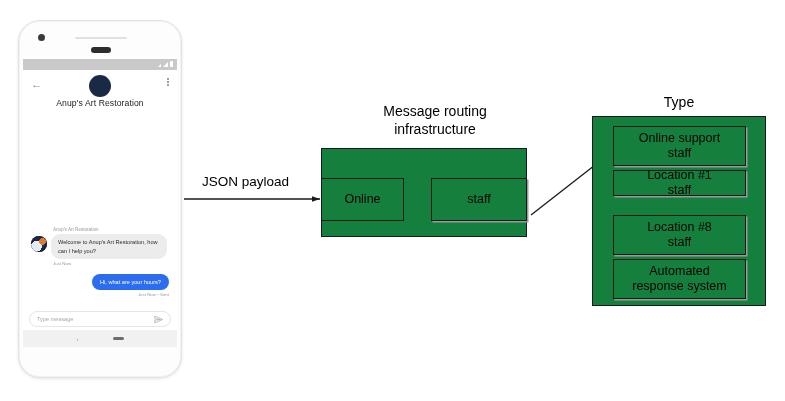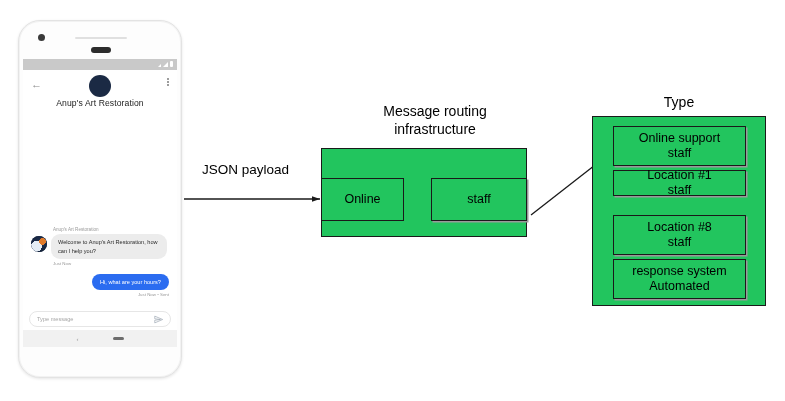--- a/index.html
+++ b/index.html
@@ -282,21 +282,21 @@
   .dg-label {
     position: absolute;
     font-size: 13.5px;
     color: #000000;
     white-space: nowrap;
     line-height: 1.25;
   }
   .dg-box {
     position: absolute;
     border: 1.4px solid #1a1a1a;
-    background: #22c55e;
+    background: #15803d;
     box-sizing: border-box;
   }
   .dg-box.shadowed {
     box-shadow: 1.5px 1.5px 0 0 #9a9a9a;
   }
   .dg-box-text {
     position: absolute;
     left: 0; right: 0; top: 50%;
     transform: translateY(-50%);
     text-align: center;
@@ -396,21 +396,21 @@
       </marker>
     </defs>
 
     <line x1="184" y1="199" x2="320" y2="199" stroke="#1a1a1a" stroke-width="1.3" marker-end="url(#arrowhead)"></line>
 
     <line x1="404" y1="199" x2="430" y2="199" stroke="#1a1a1a" stroke-width="1.3" marker-end="url(#arrowhead)"></line>
 
     <line x1="531" y1="215" x2="613" y2="151" stroke="#1a1a1a" stroke-width="1.3" marker-end="url(#arrowhead)"></line>
   </svg>
 
-  <div class="dg-label" style="left:202px; top:162px;">JSON payload</div>
+  <div class="dg-label" style="left:202px; top:174px;">JSON payload</div>
 
   <div class="group-title" style="left:355px; top:103px; width:160px;">
     <div>Message routing</div>
     <div>infrastructure</div>
   </div>
 
   <div class="dg-box" style="left:321px; top:148px; width:206px; height:89px;"></div>
 
   <div class="dg-box" style="left:321px; top:178px; width:83px; height:43px;">
     <div class="dg-box-text">Online</div>
@@ -444,18 +444,18 @@
 
   <div class="dg-box shadowed" style="left:613px; top:215px; width:133px; height:40px;">
     <div class="dg-box-text">
       <div>Location #8</div>
       <div>staff</div>
     </div>
   </div>
 
   <div class="dg-box shadowed" style="left:613px; top:259px; width:133px; height:40px;">
     <div class="dg-box-text">
+      <div>Automated</div>
       <div>response system</div>
-      <div>Automated</div>
     </div>
   </div>
 
 </div>
 
 </body></html>

